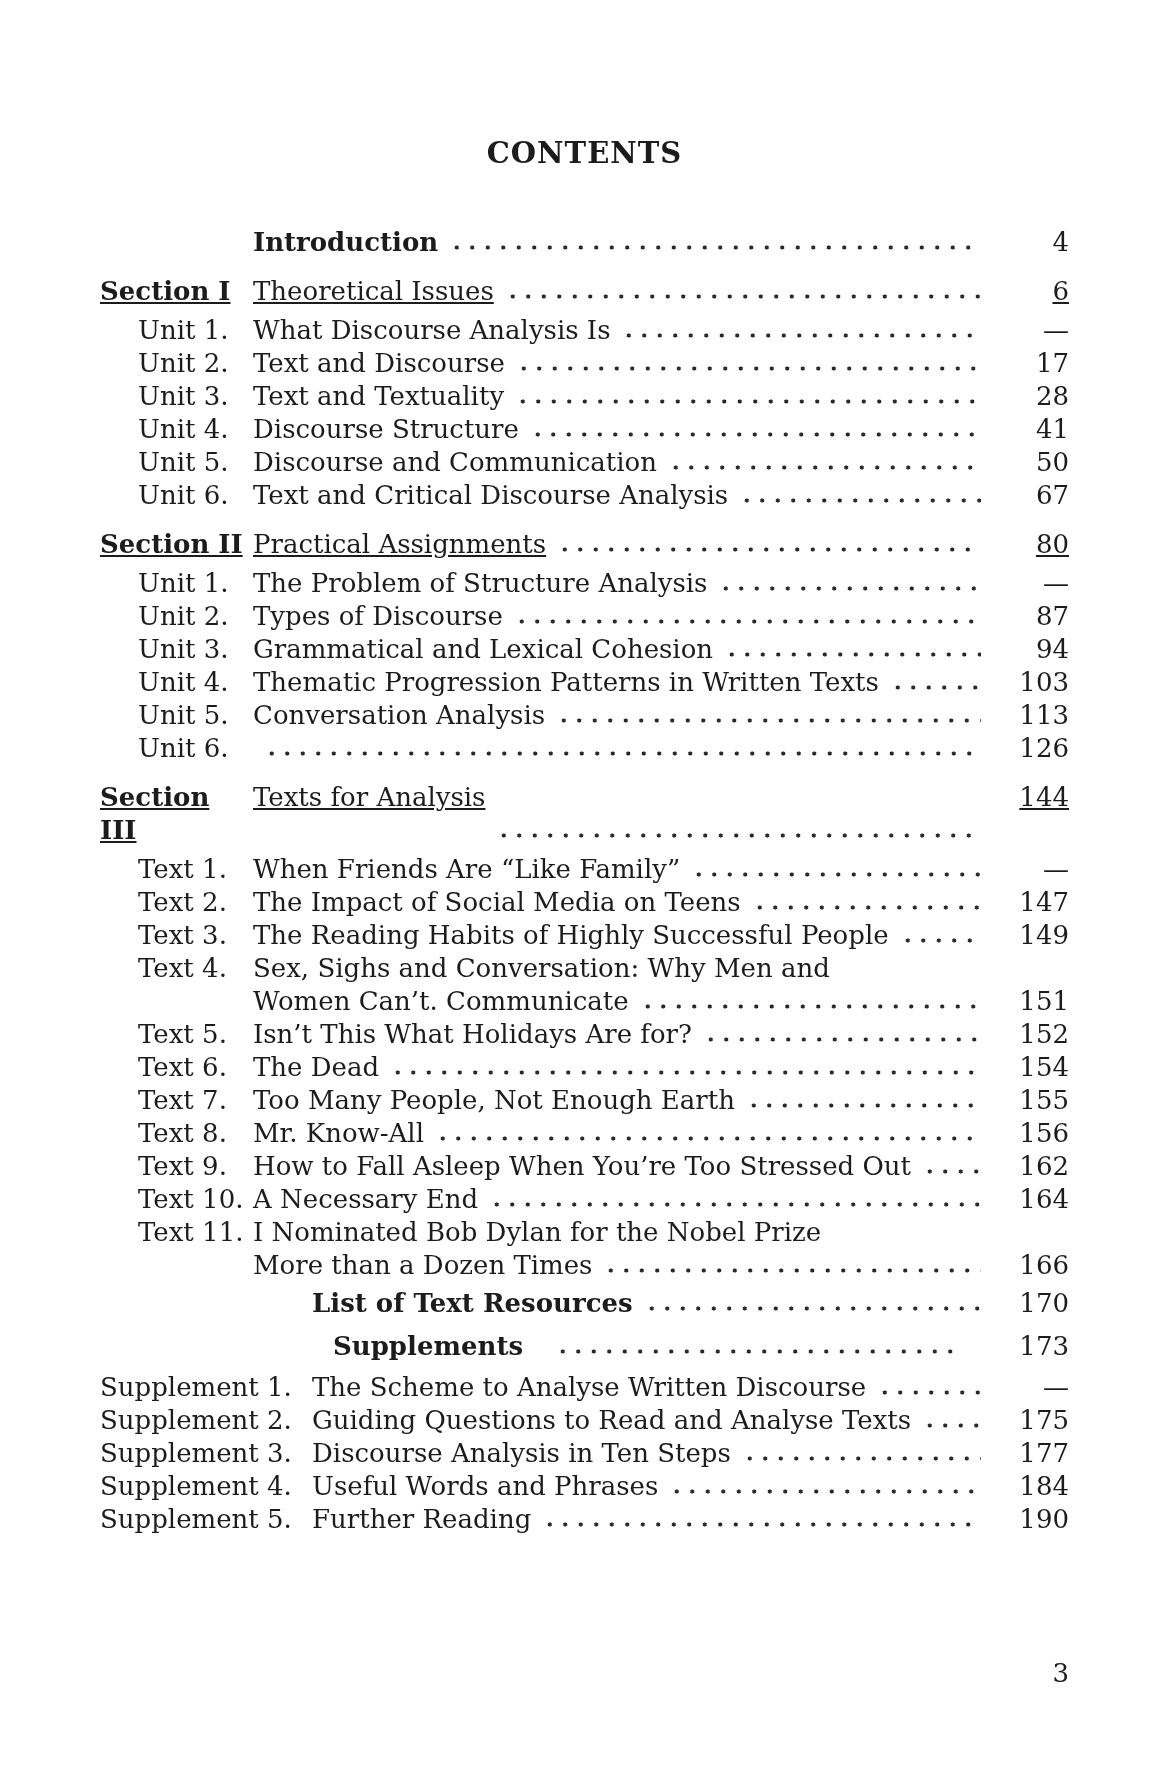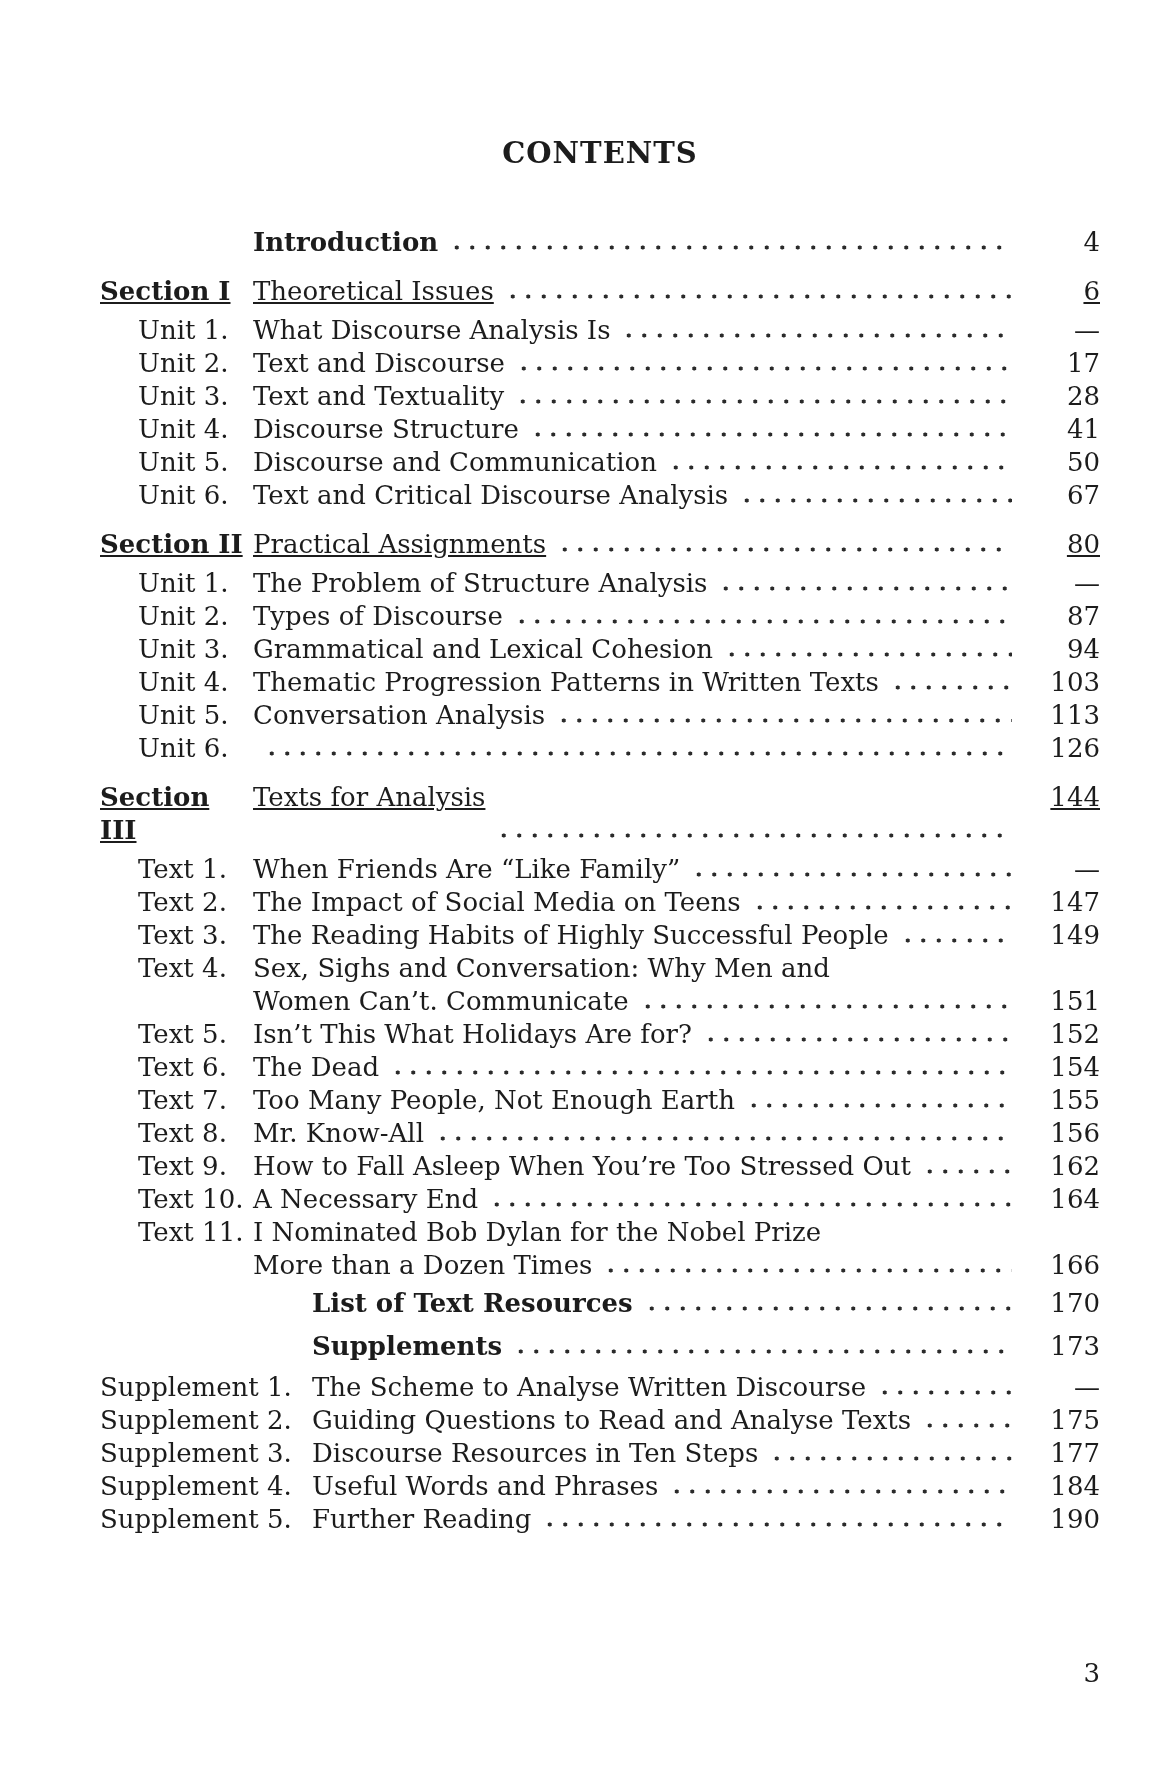--- a/index.html
+++ b/index.html
@@ -2,42 +2,42 @@
 <html><head>
 <meta charset="utf-8">
 <style>
   html,body{margin:0;padding:0;background:#ffffff;}
   body{
     width:1166px;height:1772px;
     font-family:"DejaVu Serif","Liberation Serif",serif;
     color:#1c1c1c;font-size:26px;
     -webkit-font-smoothing:antialiased;
   }
-  .doc{padding:0 66px 0 100px;margin-top:44px;}
+  .doc{padding:0 97px 0 100px;margin-top:44px;}
   h1.contents-title{
     margin:135px 0 0 0;text-align:center;
     font-size:29px;line-height:36px;letter-spacing:1px;font-weight:bold;
   }
   .row{display:flex;align-items:flex-start;line-height:33px;}
   .c1{flex:0 0 153px;}
   .c1.ind{padding-left:38px;box-sizing:border-box;}
   .c1.wide{flex-basis:212px;}
   .title{white-space:nowrap;}
   .b{font-weight:bold;}
   .leader{
     flex:1 1 20px;align-self:stretch;margin:0 14px 0 10px;
     background-image:radial-gradient(circle,#2a2a2a 1.8px,rgba(0,0,0,0) 2.3px);
     background-size:15.5px 9px;background-repeat:repeat-x;
     background-position:1px calc(100% - 7px);
   }
   .page{flex:0 0 74px;text-align:right;}
   .mt-intro{margin-top:55px;justify-content:space-between;}
   .sec{margin-top:16px;margin-bottom:6px;text-decoration:underline;}
   .mt-list{margin-top:5px;align-items:flex-end;}
-  .mt-supps{margin-top:10px;}
+  .mt-supps{margin-top:10px;gap:21px;}
   .mt-sup1{margin-top:8px;}
   .folio{margin-top:121px;text-align:right;line-height:33px;}
 </style>
 </head>
 <body>
 
 <div class="doc">
 
   <h1 class="contents-title">CONTENTS</h1>
 
@@ -236,21 +236,21 @@
     <span class="page">—</span>
   </div>
   <div class="row">
     <span class="c1 wide">Supplement 2.</span>
     <span class="title">Guiding Questions to Read and Analyse Texts</span>
     <div class="leader"></div>
     <span class="page">175</span>
   </div>
   <div class="row">
     <span class="c1 wide">Supplement 3.</span>
-    <span class="title">Discourse Resources in Ten Steps</span>
+    <span class="title">Discourse Analysis in Ten Steps</span>
     <div class="leader"></div>
     <span class="page">177</span>
   </div>
   <div class="row">
     <span class="c1 wide">Supplement 4.</span>
     <span class="title">Useful Words and Phrases</span>
     <div class="leader"></div>
     <span class="page">184</span>
   </div>
   <div class="row">

